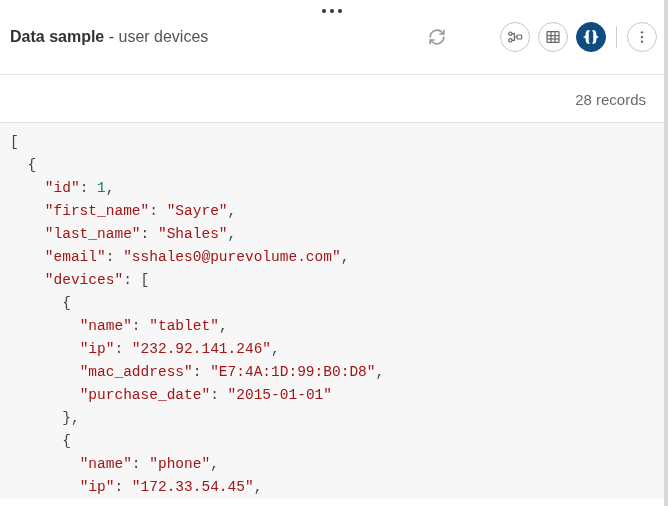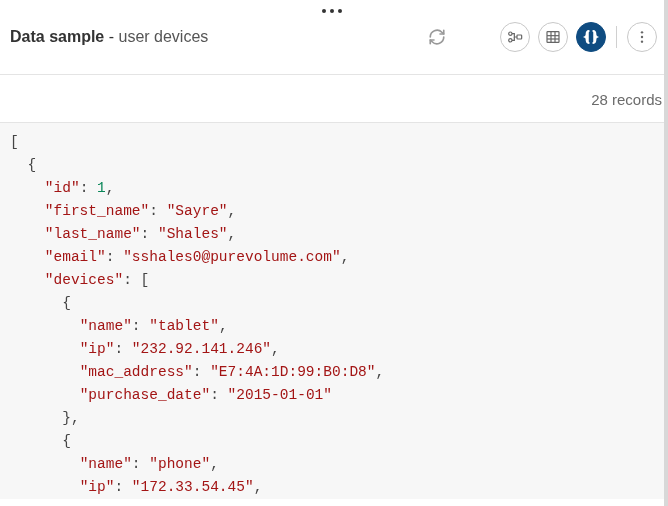--- a/index.html
+++ b/index.html
@@ -61,21 +61,21 @@
   .icon-btn.active svg { stroke: #fff; fill: #fff; }
   .sep {
     width: 1px; height: 22px; background: #d0d0d0; margin: 0 2px;
   }
   .separator-row {
     border-top: 1px solid #e4e4e4;
     margin-top: 10px;
   }
   .records-row {
     text-align: right;
-    padding: 16px 2px 14px 18px;
+    padding: 16px 18px 14px 18px;
     font-size: 15px;
     color: #6b6b6b;
     border-bottom: 1px solid #e4e4e4;
   }
   .json-pane {
     position: relative;
     background: #f7f7f7;
     height: 376px;
     overflow: hidden;
   }

